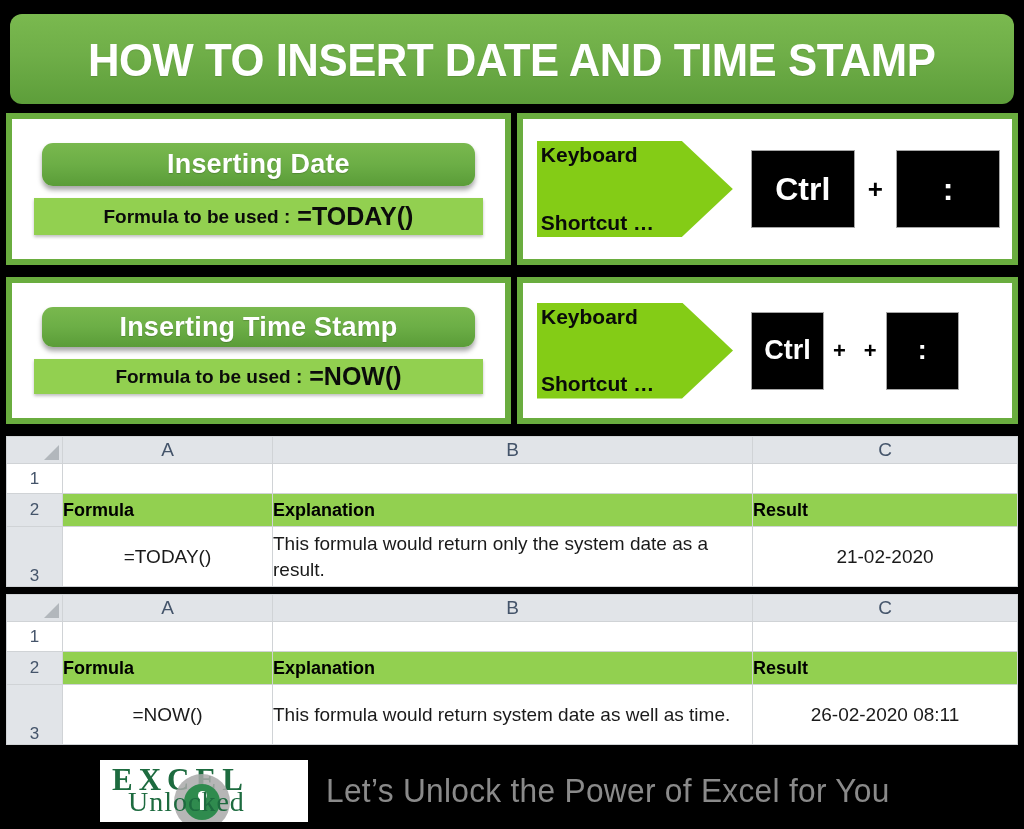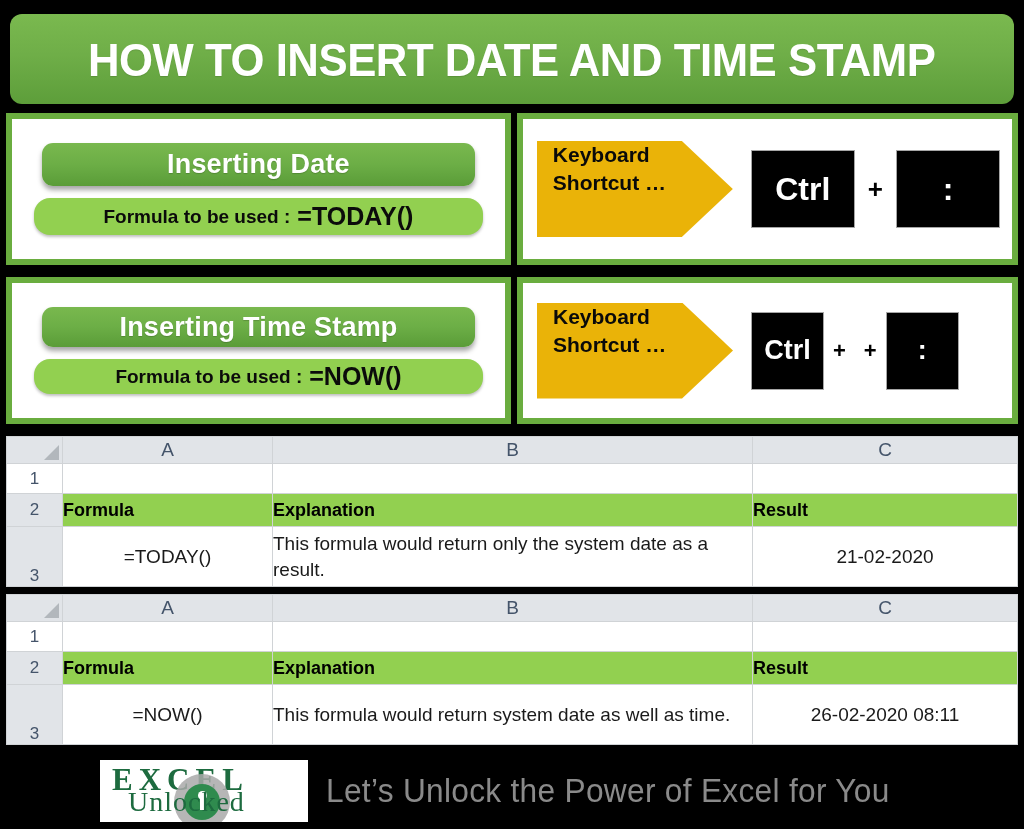--- a/index.html
+++ b/index.html
@@ -94,44 +94,43 @@
 
   
   .formula-bar {
     height: 48px;
     margin: 0 4px;
     background: #92d050;
     display: flex;
     align-items: center;
     justify-content: center;
     box-shadow: 0 2px 3px rgba(0,0,0,0.25);
-    border-radius: 16px;
   }
   .formula-label {
     font-size: 19px;
     font-weight: bold;
     color: #0b0b0b;
   }
   .formula-value {
     font-size: 25px;
     font-weight: bold;
     color: #0b0b0b;
     margin-left: 7px;
   }
 
   
   .kbd-arrow {
     width: 196px;
     height: 96px;
-    background: #eab308;
+    background: #84cc16;
     clip-path: polygon(0 0, 74% 0, 100% 50%, 74% 100%, 0 100%);
     display: flex;
     flex-direction: column;
-    justify-content: flex-start;
-    padding-left: 16px;
+    justify-content: space-between;
+    padding-left: 4px;
     box-sizing: border-box;
     flex: 0 0 auto;
   }
   .kbd-arrow-line {
     font-size: 21px;
     font-weight: bold;
     color: #0a0a0a;
     line-height: 1.34;
   }
 

